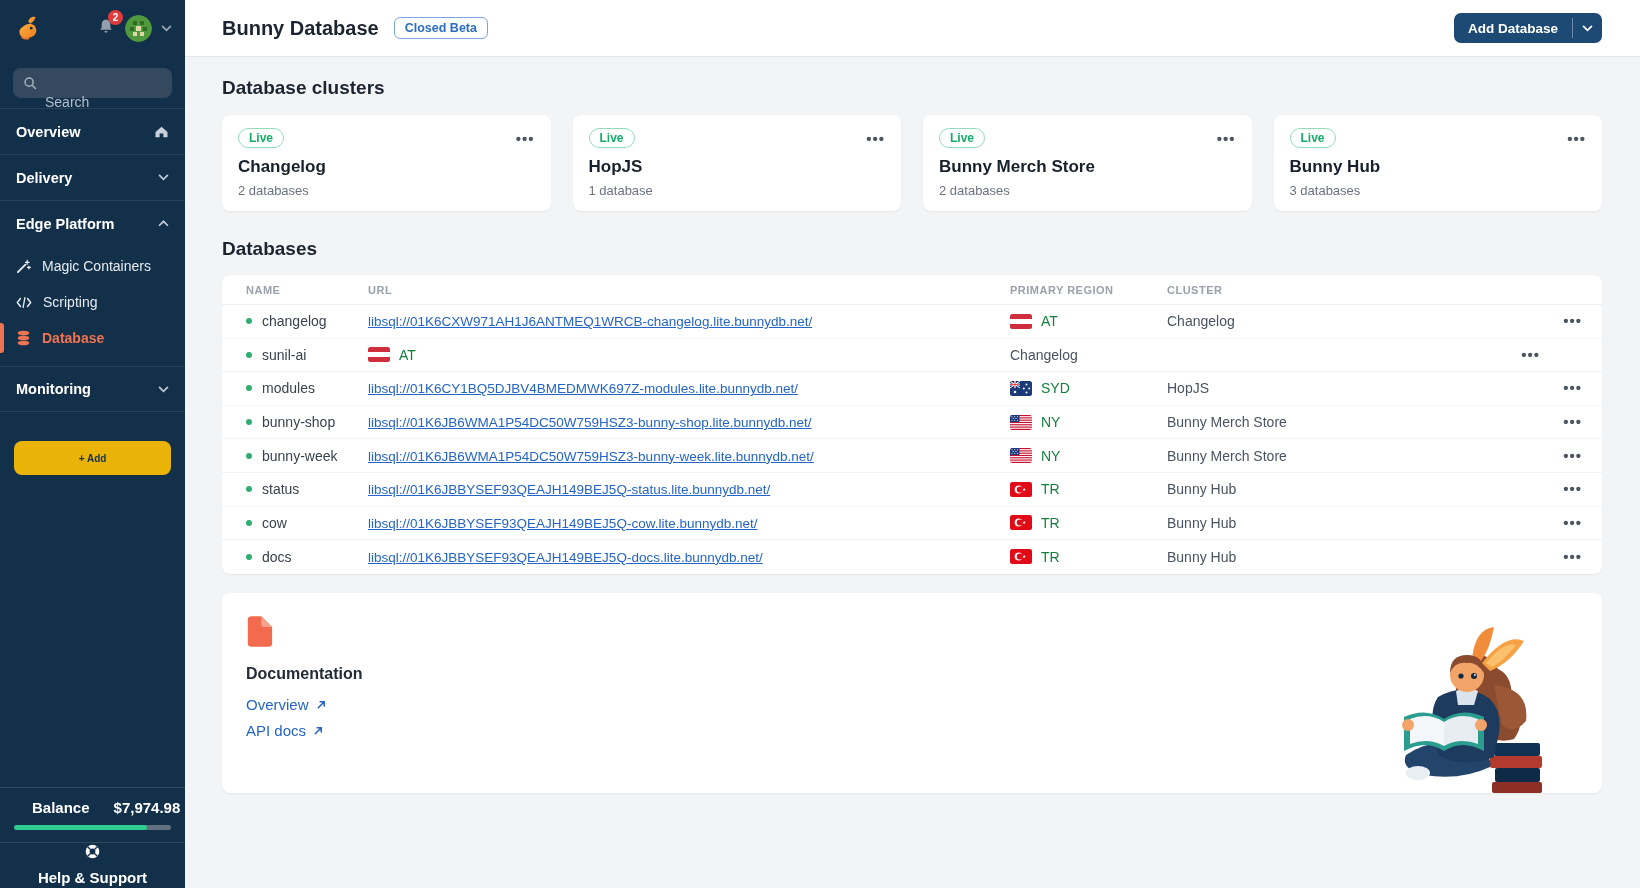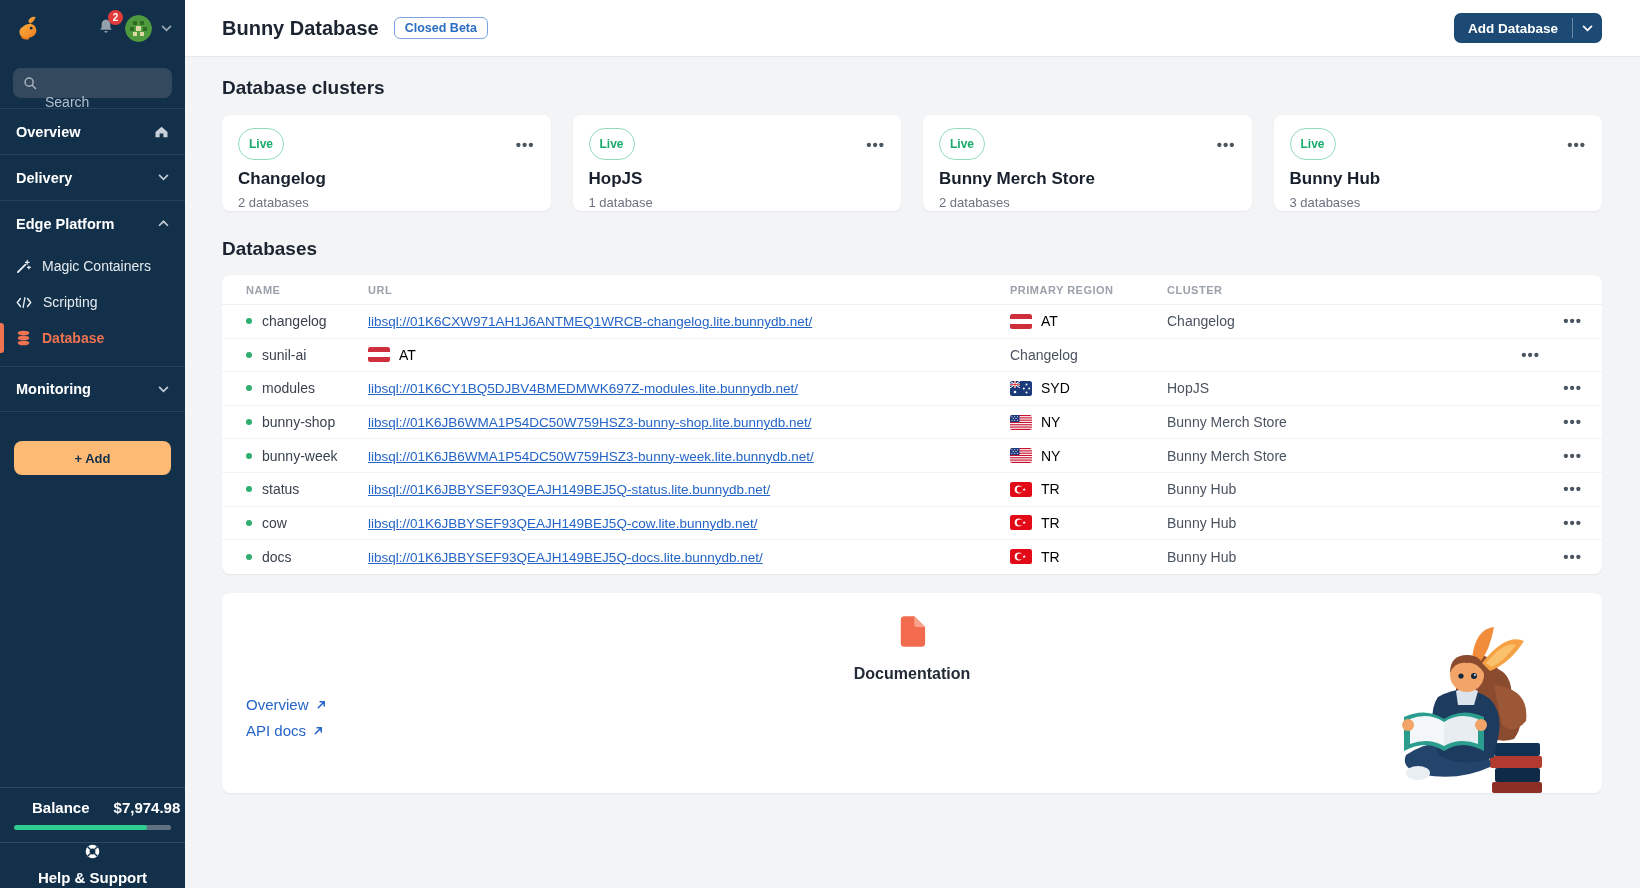--- a/index.html
+++ b/index.html
@@ -16,21 +16,21 @@
   .avatar { width:27px; height:27px; border-radius:50%; overflow:hidden; display:block; }
   .sb-search { margin:11px 13px 10px; height:30px; background:#35495e; border-radius:8px; display:flex; align-items:center; gap:8px; padding:0 10px; cursor:text; }
   .sb-search span { color:#b3bfca; font-size:14px;margin-top:37px; }
   .nav-row { height:46px; display:flex; align-items:center; justify-content:space-between; padding:0 16px; font-size:14.5px; font-weight:700; border-top:1px solid rgba(255,255,255,.09); cursor:pointer; }
   .nav-row .chev { opacity:.85; }
   .subnav { padding:2px 0 10px; }
   .sub-row { height:36px; display:flex; align-items:center; gap:11px; padding:0 16px; font-size:14px; font-weight:500; color:#e6ebf0; cursor:pointer; position:relative; }
   .sub-row.active { color:#ee7350; font-weight:700; }
   .sub-row.active::before { content:""; position:absolute; left:0; top:3px; bottom:3px; width:4px; background:#ee7350; border-radius:0 3px 3px 0; }
   .nav-row.last { border-bottom:1px solid rgba(255,255,255,.09); }
-  .add-btn { margin:29px 14px 0; height:34px; background:#fdba74; color:#14304a; border:none; border-radius:8px; font-family:inherit; font-size:13px; font-weight:700; cursor:pointer; }
+  .add-btn { margin:29px 14px 0; height:34px; background:#eab308; color:#14304a; border:none; border-radius:8px; font-family:inherit; font-size:10px; font-weight:700; cursor:pointer; }
   .sb-spacer { flex:1; }
   .balance { border-top:1px solid rgba(255,255,255,.12); padding:11px 14px 12px; }
   .balance-row { display:flex; align-items:center; gap:18px; font-size:15px; font-weight:700; }
   .balance-val { margin-left:6px; }
   .progress { margin-top:9px; height:5px; background:#61717f; border-radius:3px; overflow:hidden; }
   .progress > div { height:100%; width:85%; background:#2ecc8e; border-radius:3px; }
   .help-row { border-top:1px solid rgba(255,255,255,.12); flex-shrink:0; height:46px; display:flex; align-items:center; gap:9px; padding:0 14px; font-size:15px; font-weight:700; cursor:pointer;flex-direction:column; }
 
   
   .main { flex:1; display:flex; flex-direction:column; min-width:0; }
@@ -41,41 +41,41 @@
   .add-db-main { display:flex; align-items:center; padding:0 14px; font-size:13.5px; font-weight:700; }
   .add-db-sep { width:1px; background:rgba(255,255,255,.35); margin:5px 0; }
   .add-db-caret { width:29px; display:flex; align-items:center; justify-content:center; }
 
   .content { flex:1; padding:20px 38px 0 37px; }
   .section-title { font-size:19px; font-weight:700; color:#1b2430; }
 
   .cards { margin-top:16px; display:grid; grid-template-columns:repeat(4,1fr); gap:22px; }
   .card { background:#fff; border-radius:8px; box-shadow:0 1px 2px rgba(16,24,40,.06); padding:13px 16px 15px; height:96px; }
   .card-top { display:flex; align-items:center; justify-content:space-between; }
-  .live-badge { border:1px solid #93dcb9; color:#18ab6c; border-radius:999px; padding:8px 10px; font-size:12px; font-weight:600; }
+  .live-badge { border:1px solid #93dcb9; color:#18ab6c; border-radius:999px; padding:2px 10px; font-size:12px; font-weight:600; }
   .dots { color:#4c5661; font-size:15px; font-weight:700; letter-spacing:1px; cursor:pointer; line-height:1; background:none; border:none; font-family:inherit; }
   .card-name { margin-top:9px; font-size:17px; font-weight:700; color:#17202c; }
   .card-count { margin-top:6px; font-size:13px; color:#6b7280; }
 
   .db-section-title { margin-top:27px; }
   .table { margin-top:15px; background:#fff; border-radius:8px; box-shadow:0 1px 2px rgba(16,24,40,.06); overflow:hidden; }
   .tgrid { display:grid; grid-template-columns:122px 642px 157px 1fr 42px; align-items:center; padding:0 20px 0 24px; }
   .thead { height:30px; border-bottom:1px solid #edeff2; color:#9aa1ab; font-size:11px; font-weight:600; letter-spacing:.5px; }
   .trow { height:33.6px; border-bottom:1px solid #f2f3f5; font-size:14px; }
   .trow:last-child { border-bottom:none; }
   .cell-name { display:flex; align-items:center; gap:10px; color:#39424d; font-weight:500; }
   .status-dot { width:6px; height:6px; border-radius:50%; background:#2fae6f; flex-shrink:0; }
   .cell-url a { color:#2565c7; font-size:13.5px; text-decoration:underline; }
-  .cell-region { display:flex; align-items:center; gap:9px; color:#000000; }
+  .cell-region { display:flex; align-items:center; gap:9px; color:#15803d; }
   .flag { width:22px; height:15px; border-radius:2.5px; overflow:hidden; box-shadow:inset 0 0 0 1px rgba(0,0,0,.10); flex-shrink:0; font-size:0; }
   .flag svg { display:block; }
   .cell-cluster { color:#4a5360; }
   .cell-actions { text-align:right; }
 
-  .doc-card { margin-top:19px; background:#fff; border-radius:8px; box-shadow:0 1px 2px rgba(16,24,40,.06); padding:22px 24px; height:200px; position:relative; overflow:hidden;text-align:center; }
+  .doc-card { margin-top:19px; background:#fff; border-radius:8px; box-shadow:0 1px 2px rgba(16,24,40,.06); padding:22px 24px; height:200px; position:relative; overflow:hidden; }
   .doc-title { margin-top:13px; font-size:16px; font-weight:700; color:#222b36; }
   .doc-links { margin-top:13px; display:flex; flex-direction:column; gap:9px; align-items:flex-start; }
   .doc-link { display:flex; align-items:center; gap:7px; color:#2565c7; font-size:15px; text-decoration:none; }
   .illus { position:absolute; right:58px; bottom:0; }
 </style>
 </head>
 <body>
 
 <aside class="sidebar">
   <div class="sb-top">

